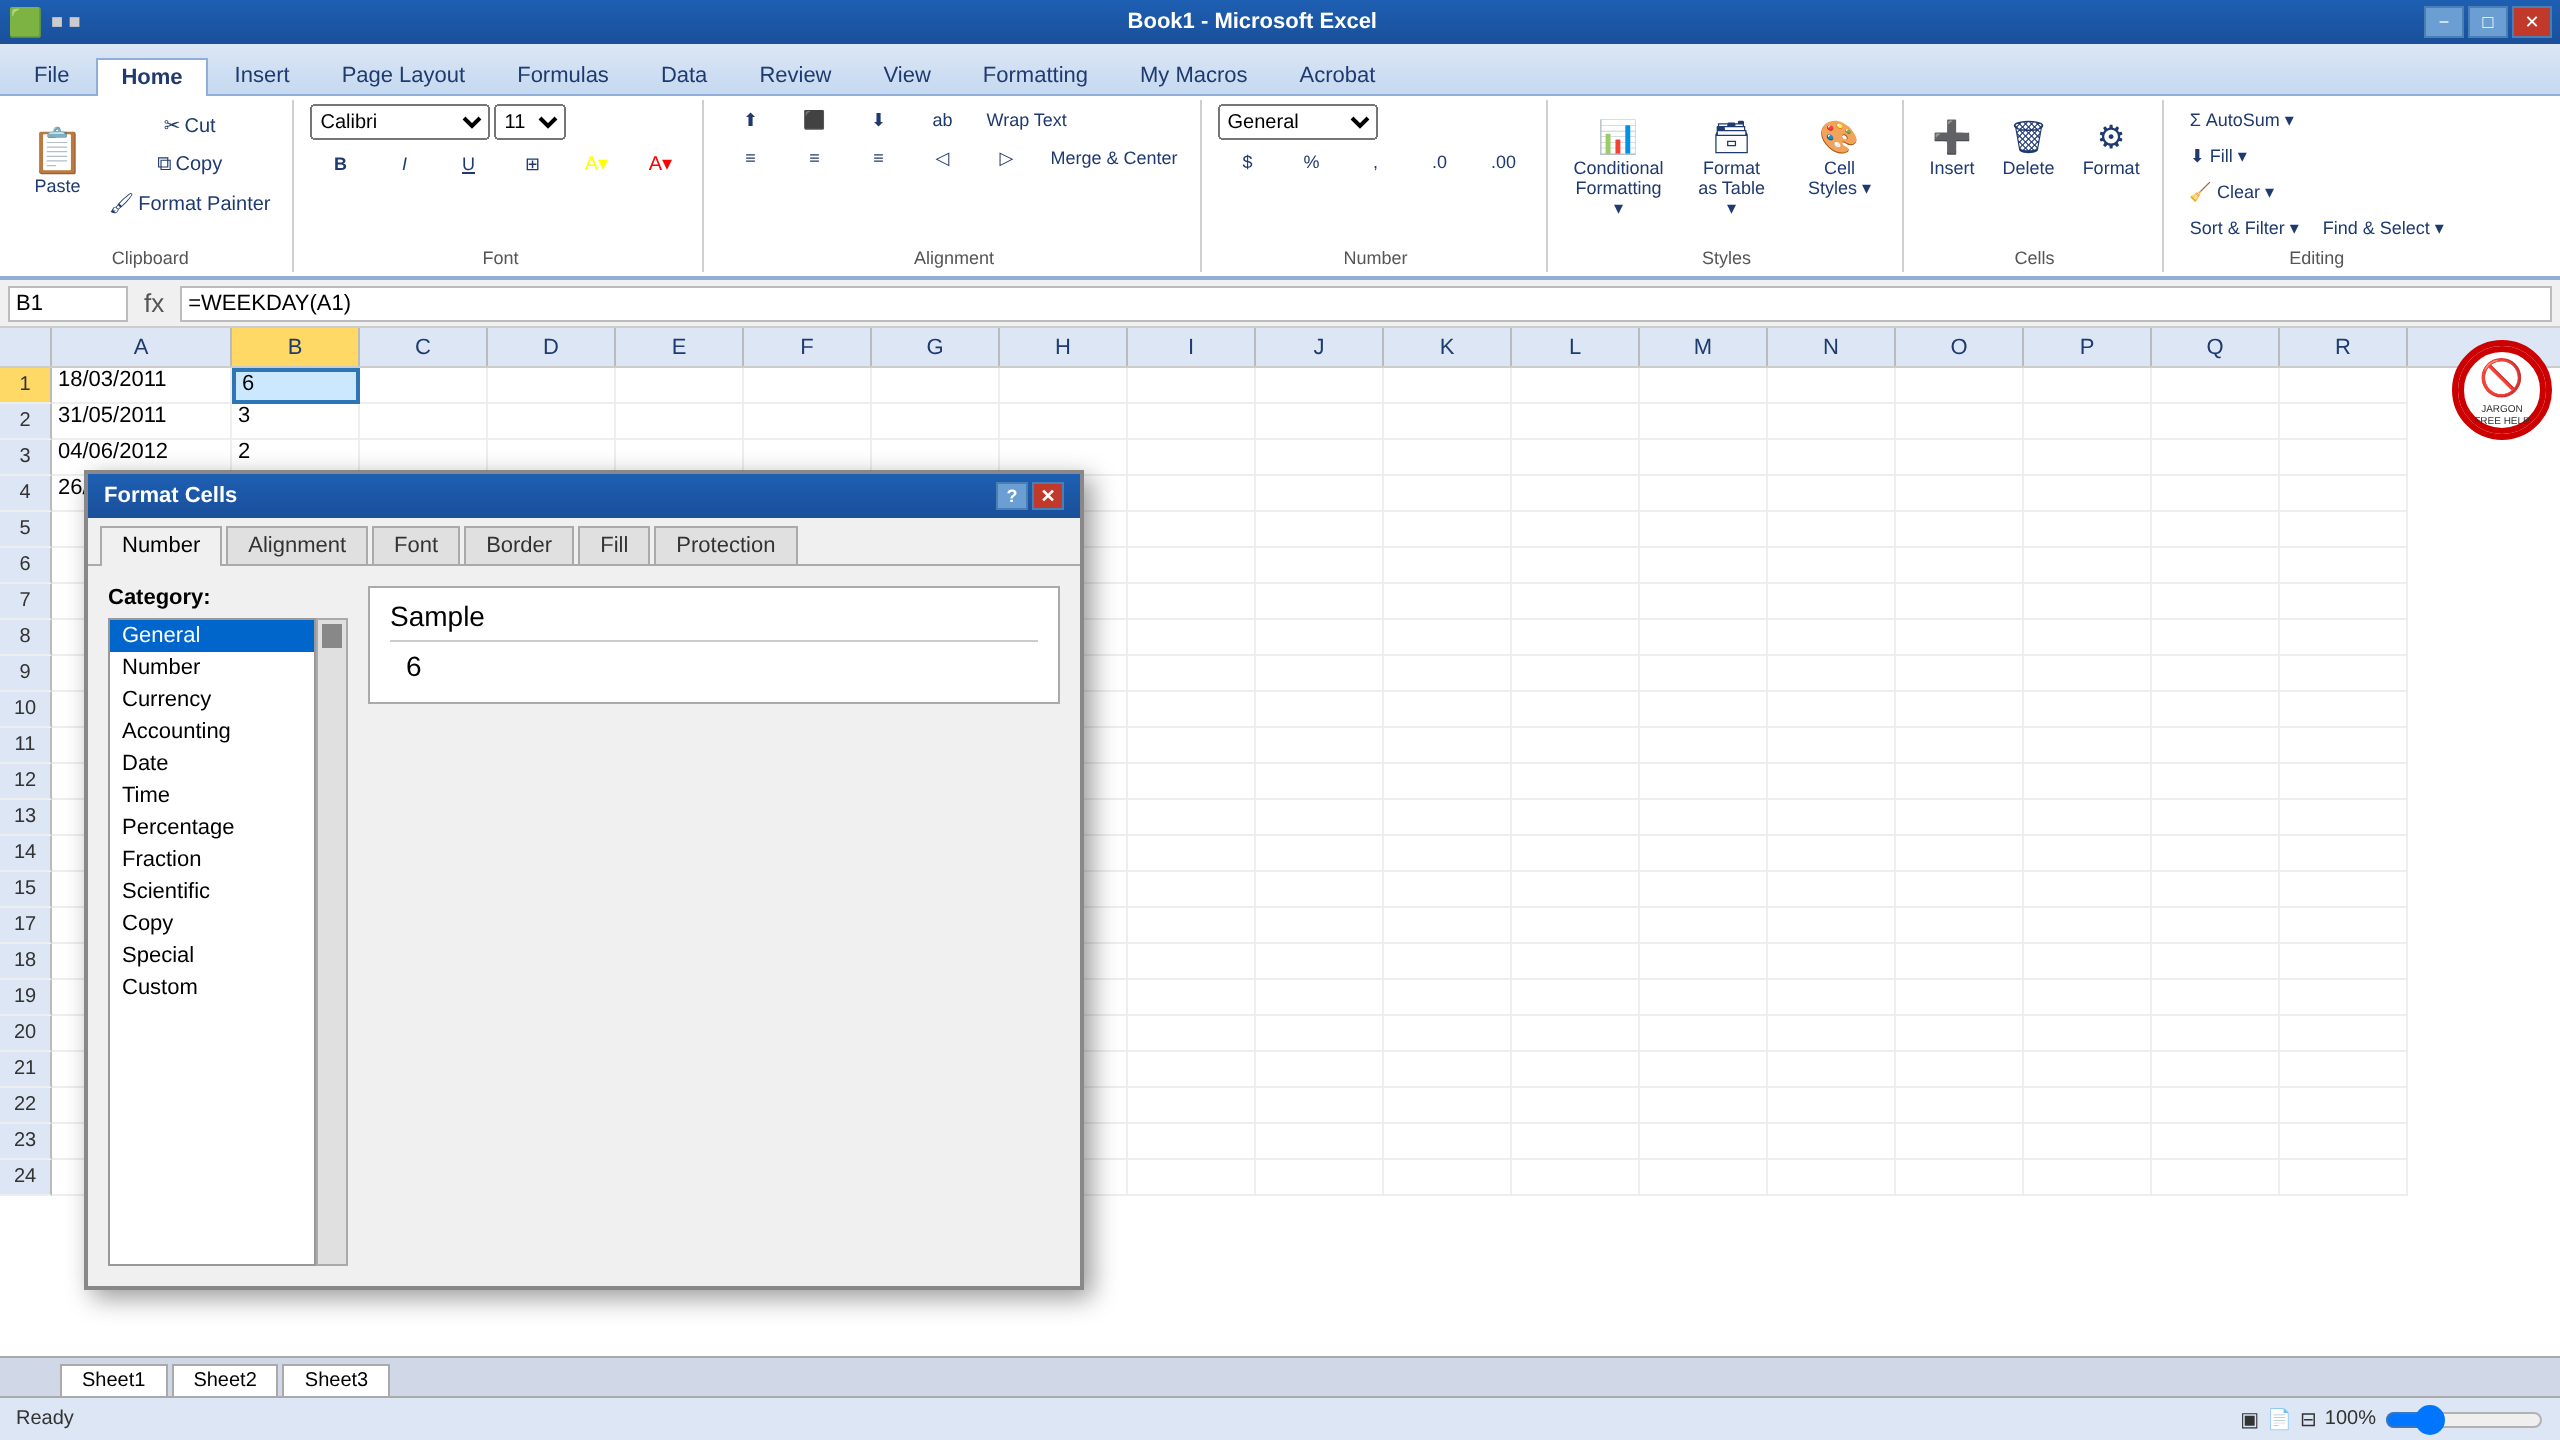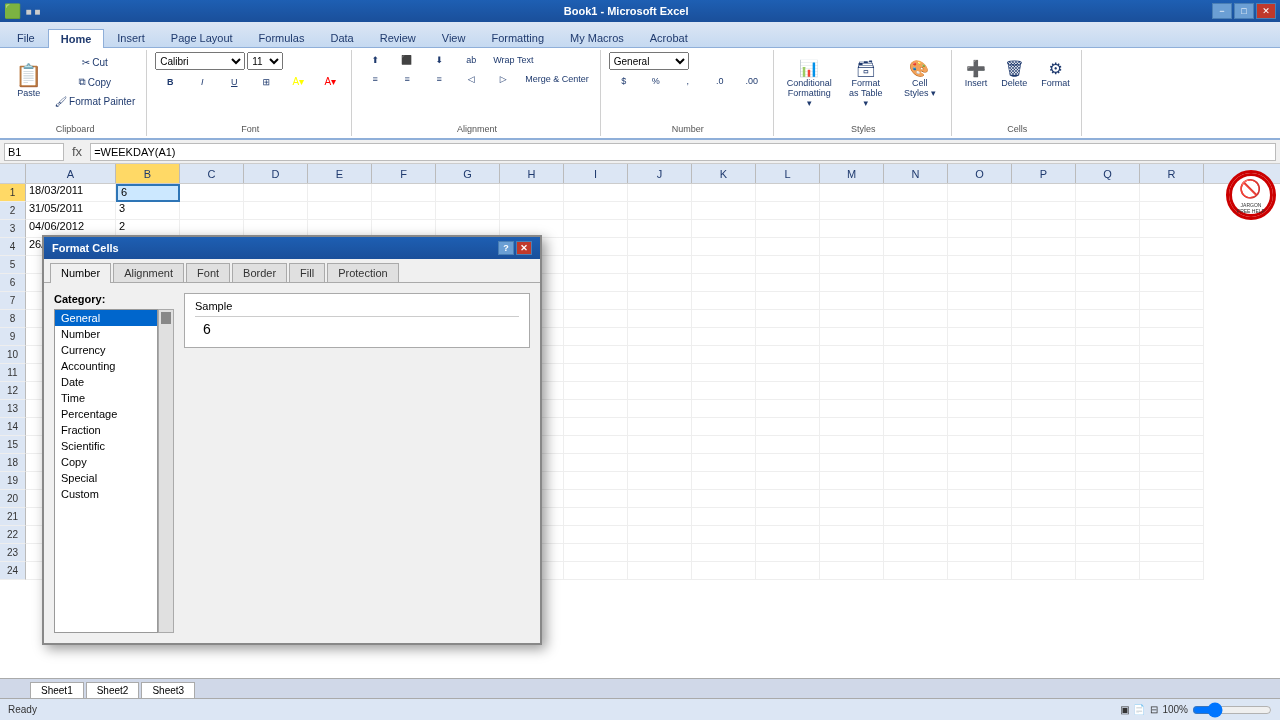--- a/index.html
+++ b/index.html
@@ -80,21 +80,21 @@
     #category-box { width: 120px; display: flex; flex-direction: column; }
     #category-label { font-size: 11px; margin-bottom: 4px; font-weight: bold; color: #000; }
     #category-list { flex: 1; border: 1px solid #999; background: white; overflow-y: auto; }
     .cat-item { padding: 2px 6px; font-size: 11px; cursor: pointer; color: #000; }
     .cat-item.selected { background: #0066cc; color: white; }
 
     #category-scrollbar { width: 16px; background: #e0e0e0; border: 1px solid #aaa; display: flex; flex-direction: column; }
 
     #format-options { flex: 1; display: flex; flex-direction: column; }
     #sample-section { border: 1px solid #aaa; background: white; padding: 6px 10px; margin-bottom: 8px; }
-    #sample-label { font-size: 11px; color: #000; margin-bottom: 4px; }
+    #sample-label { font-size: 14px; color: #000; margin-bottom: 4px; }
     #sample-value { font-size: 14px; color: #000; padding: 4px 8px; border-top: 1px solid #ccc; }
     #format-description { font-size: 11px; color: #333; margin-top: 4px; }
 
     
     #dialog-footer { padding: 8px 10px; display: flex; justify-content: flex-end; gap: 8px; border-top: 1px solid #ccc; background: #f0f0f0; }
     .dialog-action-btn { padding: 3px 20px; font-size: 11px; background: linear-gradient(to bottom, #f0f0f0, #ddd); border: 1px solid #999; cursor: pointer; color: #000; }
 
     
     #jargon-badge { position: absolute; right: 4px; top: 4px; width: 50px; height: 50px; background: white; border-radius: 50%; border: 3px solid #cc0000; display: flex; flex-direction: column; align-items: center; justify-content: center; }
 
@@ -259,20 +259,38 @@
           <span>Delete</span>
         </div>
         <div class="rbtn" style="flex-direction:column;font-size:9px;">
           <span style="font-size:16px;">⚙</span>
           <span>Format</span>
         </div>
       </div>
       <div class="ribbon-group-label">Cells</div>
     </div>
 
+    <div class="ribbon-group" style="min-width:120px;border-right:none;">
+      <div class="ribbon-group-content" style="flex-direction:column;gap:2px;">
+        <div style="display:flex;gap:2px;">
+          <div class="rbtn" style="font-size:9px;">Σ AutoSum ▾</div>
+        </div>
+        <div style="display:flex;gap:2px;">
+          <div class="rbtn" style="font-size:9px;">⬇ Fill ▾</div>
+        </div>
+        <div style="display:flex;gap:2px;">
+          <div class="rbtn" style="font-size:9px;">🧹 Clear ▾</div>
+        </div>
+        <div style="display:flex;gap:2px;">
+          <div class="rbtn" style="font-size:9px;">Sort &amp; Filter ▾</div>
+          <div class="rbtn" style="font-size:9px;">Find &amp; Select ▾</div>
+        </div>
+      </div>
+      <div class="ribbon-group-label">Editing</div>
+    </div>
   </div>
 
   <div id="formula-bar">
     <input id="cell-ref" type="text" value="B1" style="">
     <span id="formula-label">fx</span>
     <input id="formula-input" type="text" value="=WEEKDAY(A1)" style="">
   </div>
 
   <div id="main">
 
@@ -609,20 +627,41 @@
             <div class="cell" style="width: 64px;"></div>
             <div class="cell" style="width: 64px;"></div>
             <div class="cell" style="width: 64px;"></div>
             <div class="cell" style="width: 64px;"></div>
             <div class="cell" style="width: 64px;"></div>
             <div class="cell" style="width: 64px;"></div>
             <div class="cell" style="width: 64px;"></div>
             <div class="cell" style="width: 64px;"></div>
           </div>
           <div class="sheet-row">
+            <div class="row-num">17</div>
+            <div class="cell" style="width: 90px;"></div>
+            <div class="cell" style="width: 64px;"></div>
+            <div class="cell" style="width: 64px;"></div>
+            <div class="cell" style="width: 64px;"></div>
+            <div class="cell" style="width: 64px;"></div>
+            <div class="cell" style="width: 64px;"></div>
+            <div class="cell" style="width: 64px;"></div>
+            <div class="cell" style="width: 64px;"></div>
+            <div class="cell" style="width: 64px;"></div>
+            <div class="cell" style="width: 64px;"></div>
+            <div class="cell" style="width: 64px;"></div>
+            <div class="cell" style="width: 64px;"></div>
+            <div class="cell" style="width: 64px;"></div>
+            <div class="cell" style="width: 64px;"></div>
+            <div class="cell" style="width: 64px;"></div>
+            <div class="cell" style="width: 64px;"></div>
+            <div class="cell" style="width: 64px;"></div>
+            <div class="cell" style="width: 64px;"></div>
+          </div>
+          <div class="sheet-row">
             <div class="row-num">18</div>
             <div class="cell" style="width: 90px;"></div>
             <div class="cell" style="width: 64px;"></div>
             <div class="cell" style="width: 64px;"></div>
             <div class="cell" style="width: 64px;"></div>
             <div class="cell" style="width: 64px;"></div>
             <div class="cell" style="width: 64px;"></div>
             <div class="cell" style="width: 64px;"></div>
             <div class="cell" style="width: 64px;"></div>
             <div class="cell" style="width: 64px;"></div>

